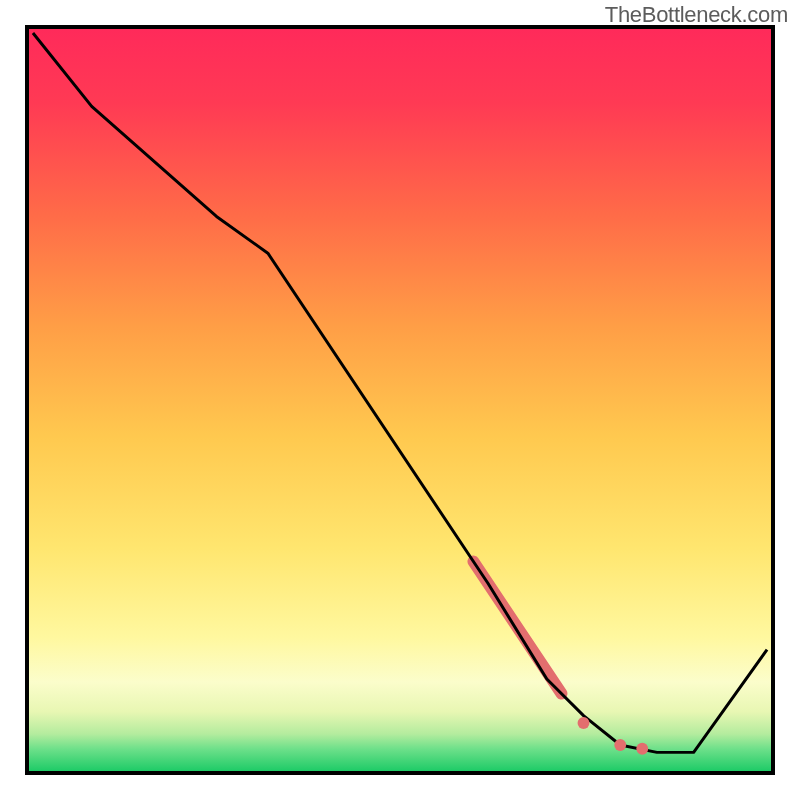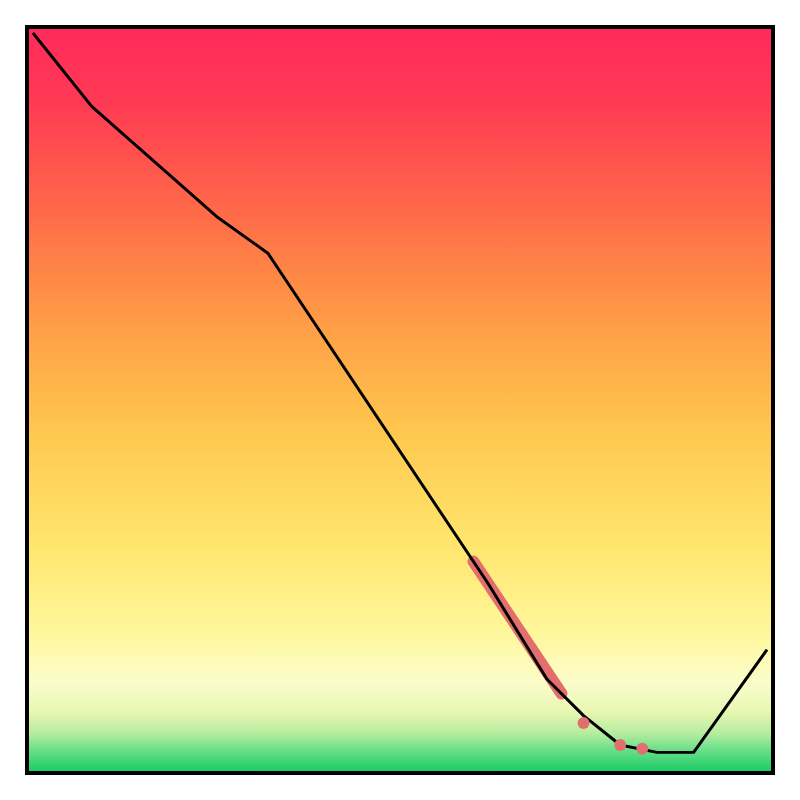--- a/index.html
+++ b/index.html
@@ -73,13 +73,14 @@
       <g>
           <path d="M4 4 L63.36 78.19999999999993 L189.5 189.5 L241.44 226.60000000000002 L464.04 560.5 L523.4 656.96 L560.5 694.06 L597.6 723.74 L634.6999999999999 731.16 L671.8000000000001 731.16 L746 627.28 " fill="none" stroke="#000000" stroke-width="3" stroke-linejoin="round"></path>
         </g>
       <g>
           <circle cx="560.5" cy="701.48" r="6" fill="#e36e6e"></circle>
           <circle cx="597.6" cy="723.74" r="6" fill="#e36e6e"></circle>
           <circle cx="619.86" cy="727.45" r="6" fill="#e36e6e"></circle>
         </g>
     </svg>
   </div>
+  <div class="watermark">TheBottleneck.com</div>
 </div>
 
 </body></html>

